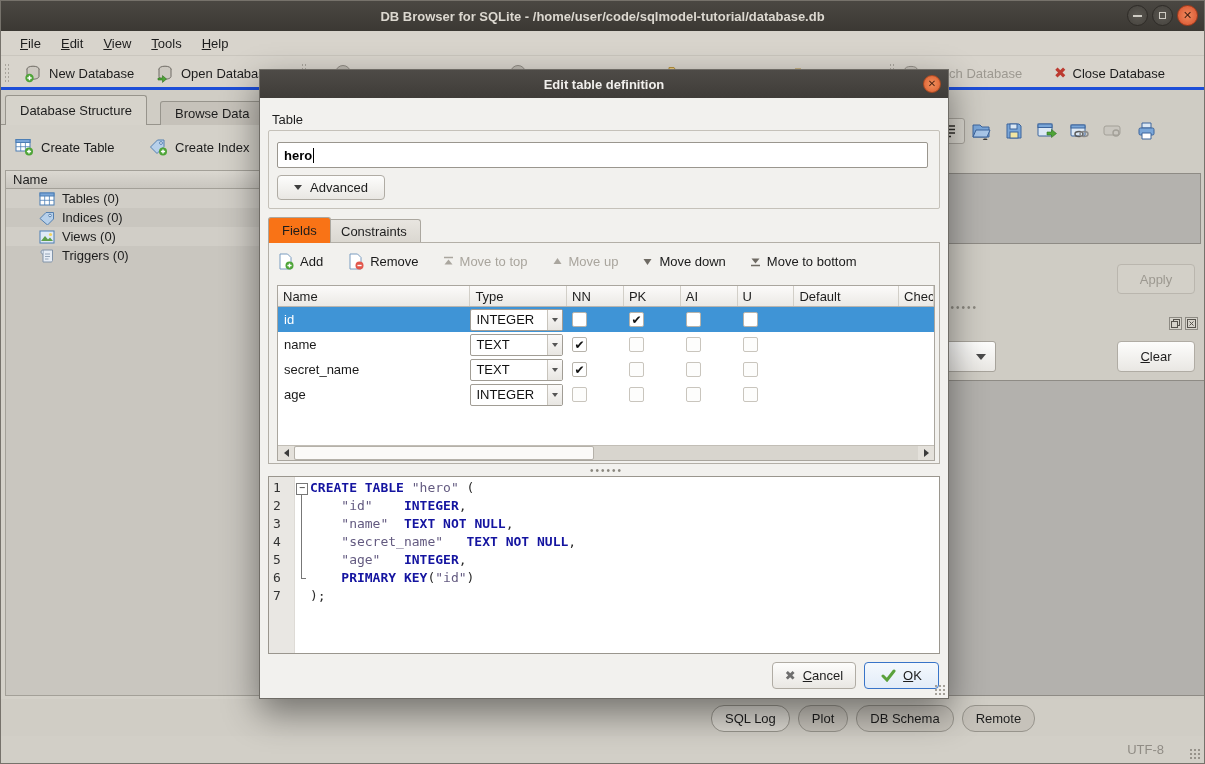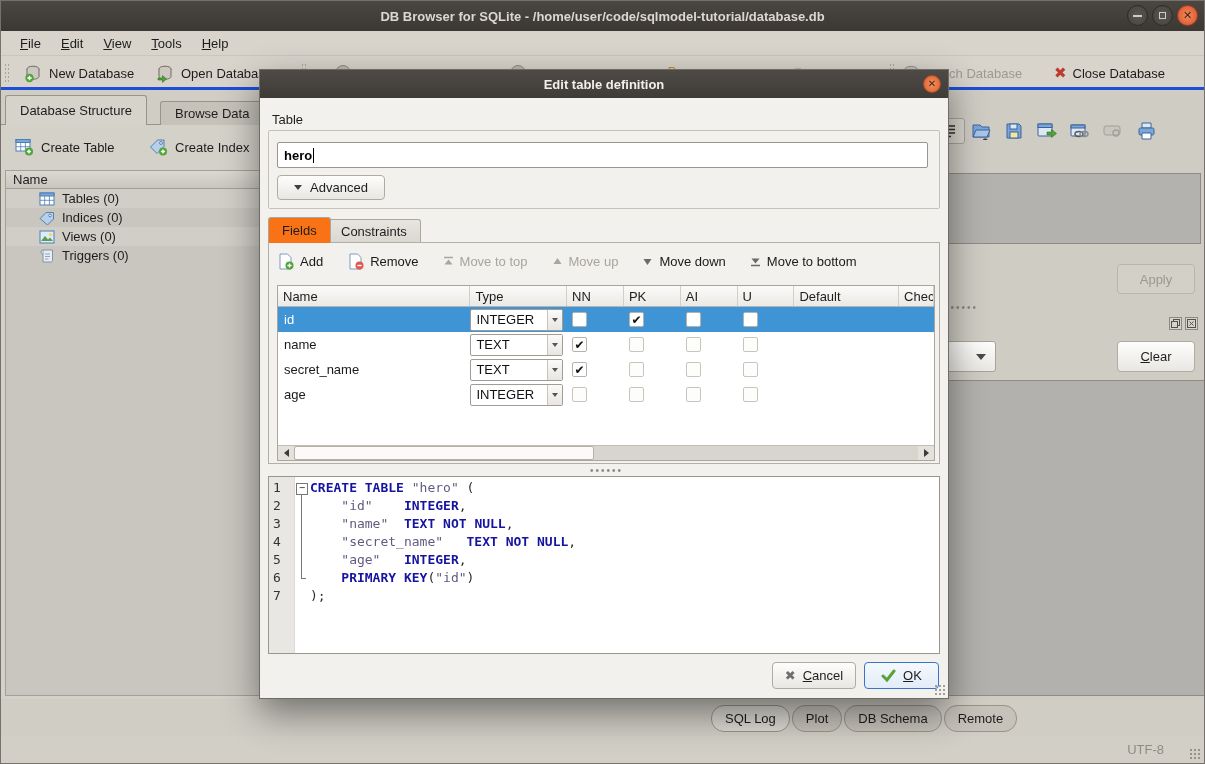--- a/index.html
+++ b/index.html
@@ -62,21 +62,21 @@
   .qbtn.disabled { background:#d3d0c8; color:#9c9890; border-color:#bab6ae; }
   .qbtn .ul::first-letter { text-decoration:underline; }
   .splitdots { position:absolute; color:#8a877f; font-size:10px; letter-spacing:2px; }
   .combo { position:absolute; background:linear-gradient(#fdfdfc,#e9e7e3); border:1px solid #a7a39b; border-radius:3px; }
   .combo .carr { position:absolute; right:9px; top:12px; width:0; height:0;
                  border-left:5px solid transparent; border-right:5px solid transparent; border-top:6px solid #4a4a4a; }
 
   
   .bottom-tabs { position:absolute; left:0; right:0; bottom:27px; height:37px; background:#d0cdc5; }
   .btab { position:relative; border:1px solid #97948c; border-radius:13px; padding:0 13px; height:27px;
-          display:flex; align-items:center; background:#c6c2ba; color:#1d1d1d; margin-right:2px; }
+          display:flex; align-items:center; background:#c6c2ba; color:#1d1d1d; margin-right:8px; }
   .btab.active { background:#dbd8d1; }
   .btabrow { position:absolute; left:710px; top:6px; display:flex; }
   .statusbar { position:absolute; left:0; right:0; bottom:0; height:27px; background:#d2cfc7; }
   .enc { position:absolute; right:40px; top:6px; color:#908c85; }
   .grip { position:absolute; right:3px; bottom:3px; width:12px; height:12px;
           background-image:radial-gradient(#96928a 1px, transparent 1.2px); background-size:4px 4px; }
 
   
   .dialog { position:absolute; left:258px; top:68px; width:690px; height:630px; background:#f2f1ee;
             border:1px solid #6f6c66; box-shadow:0 14px 34px rgba(0,0,0,.45); z-index:50; }

